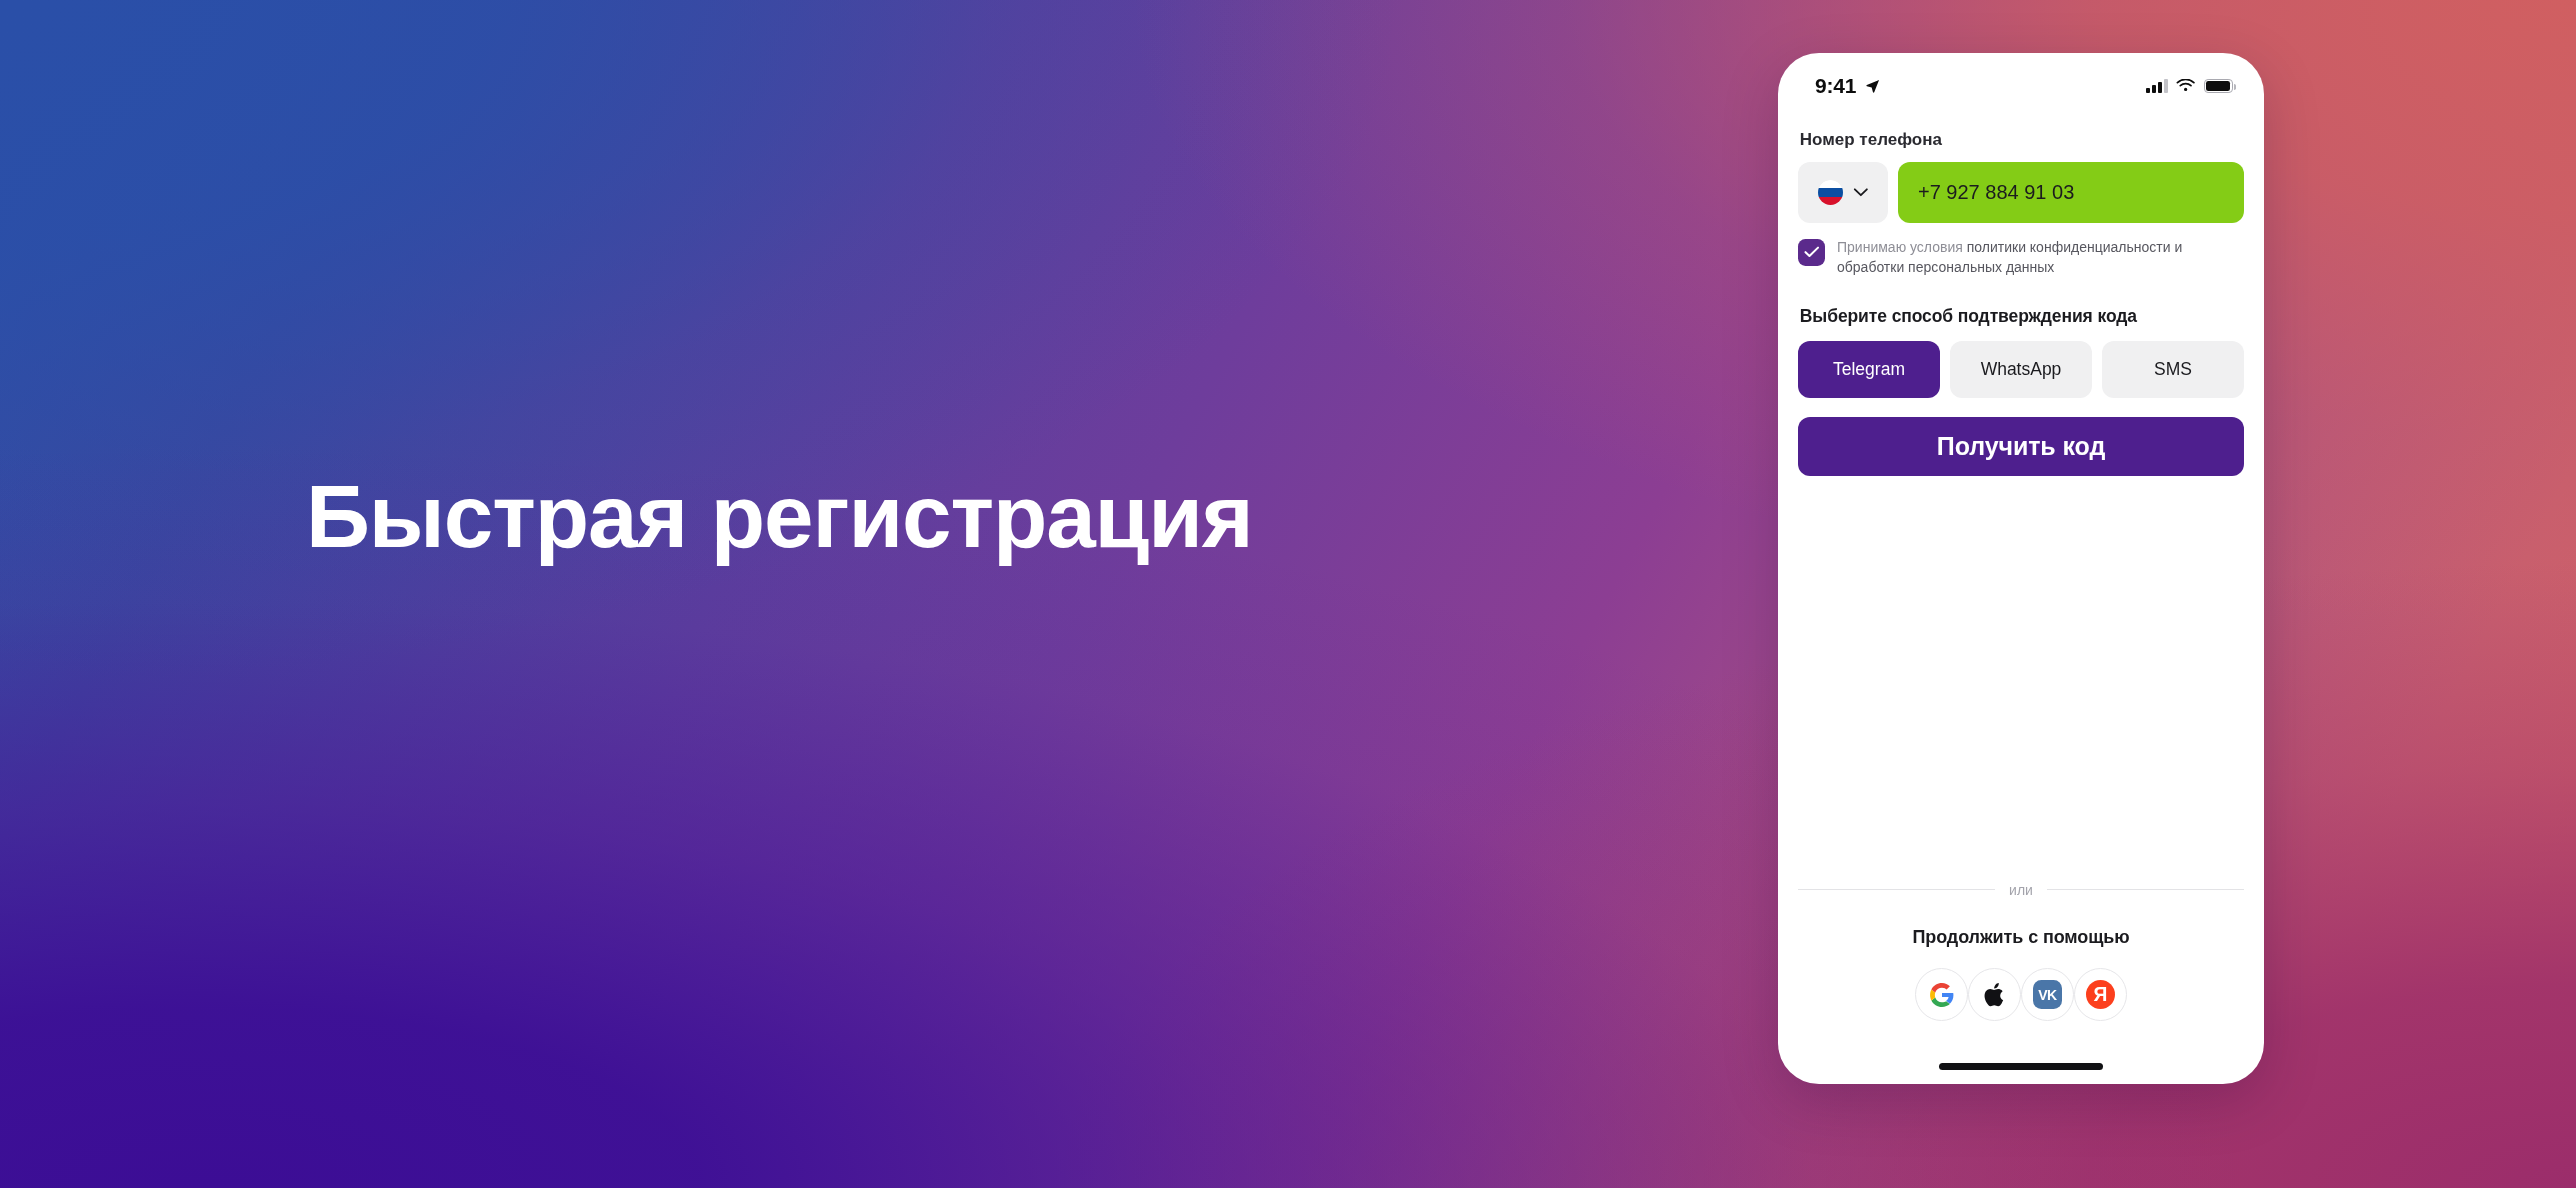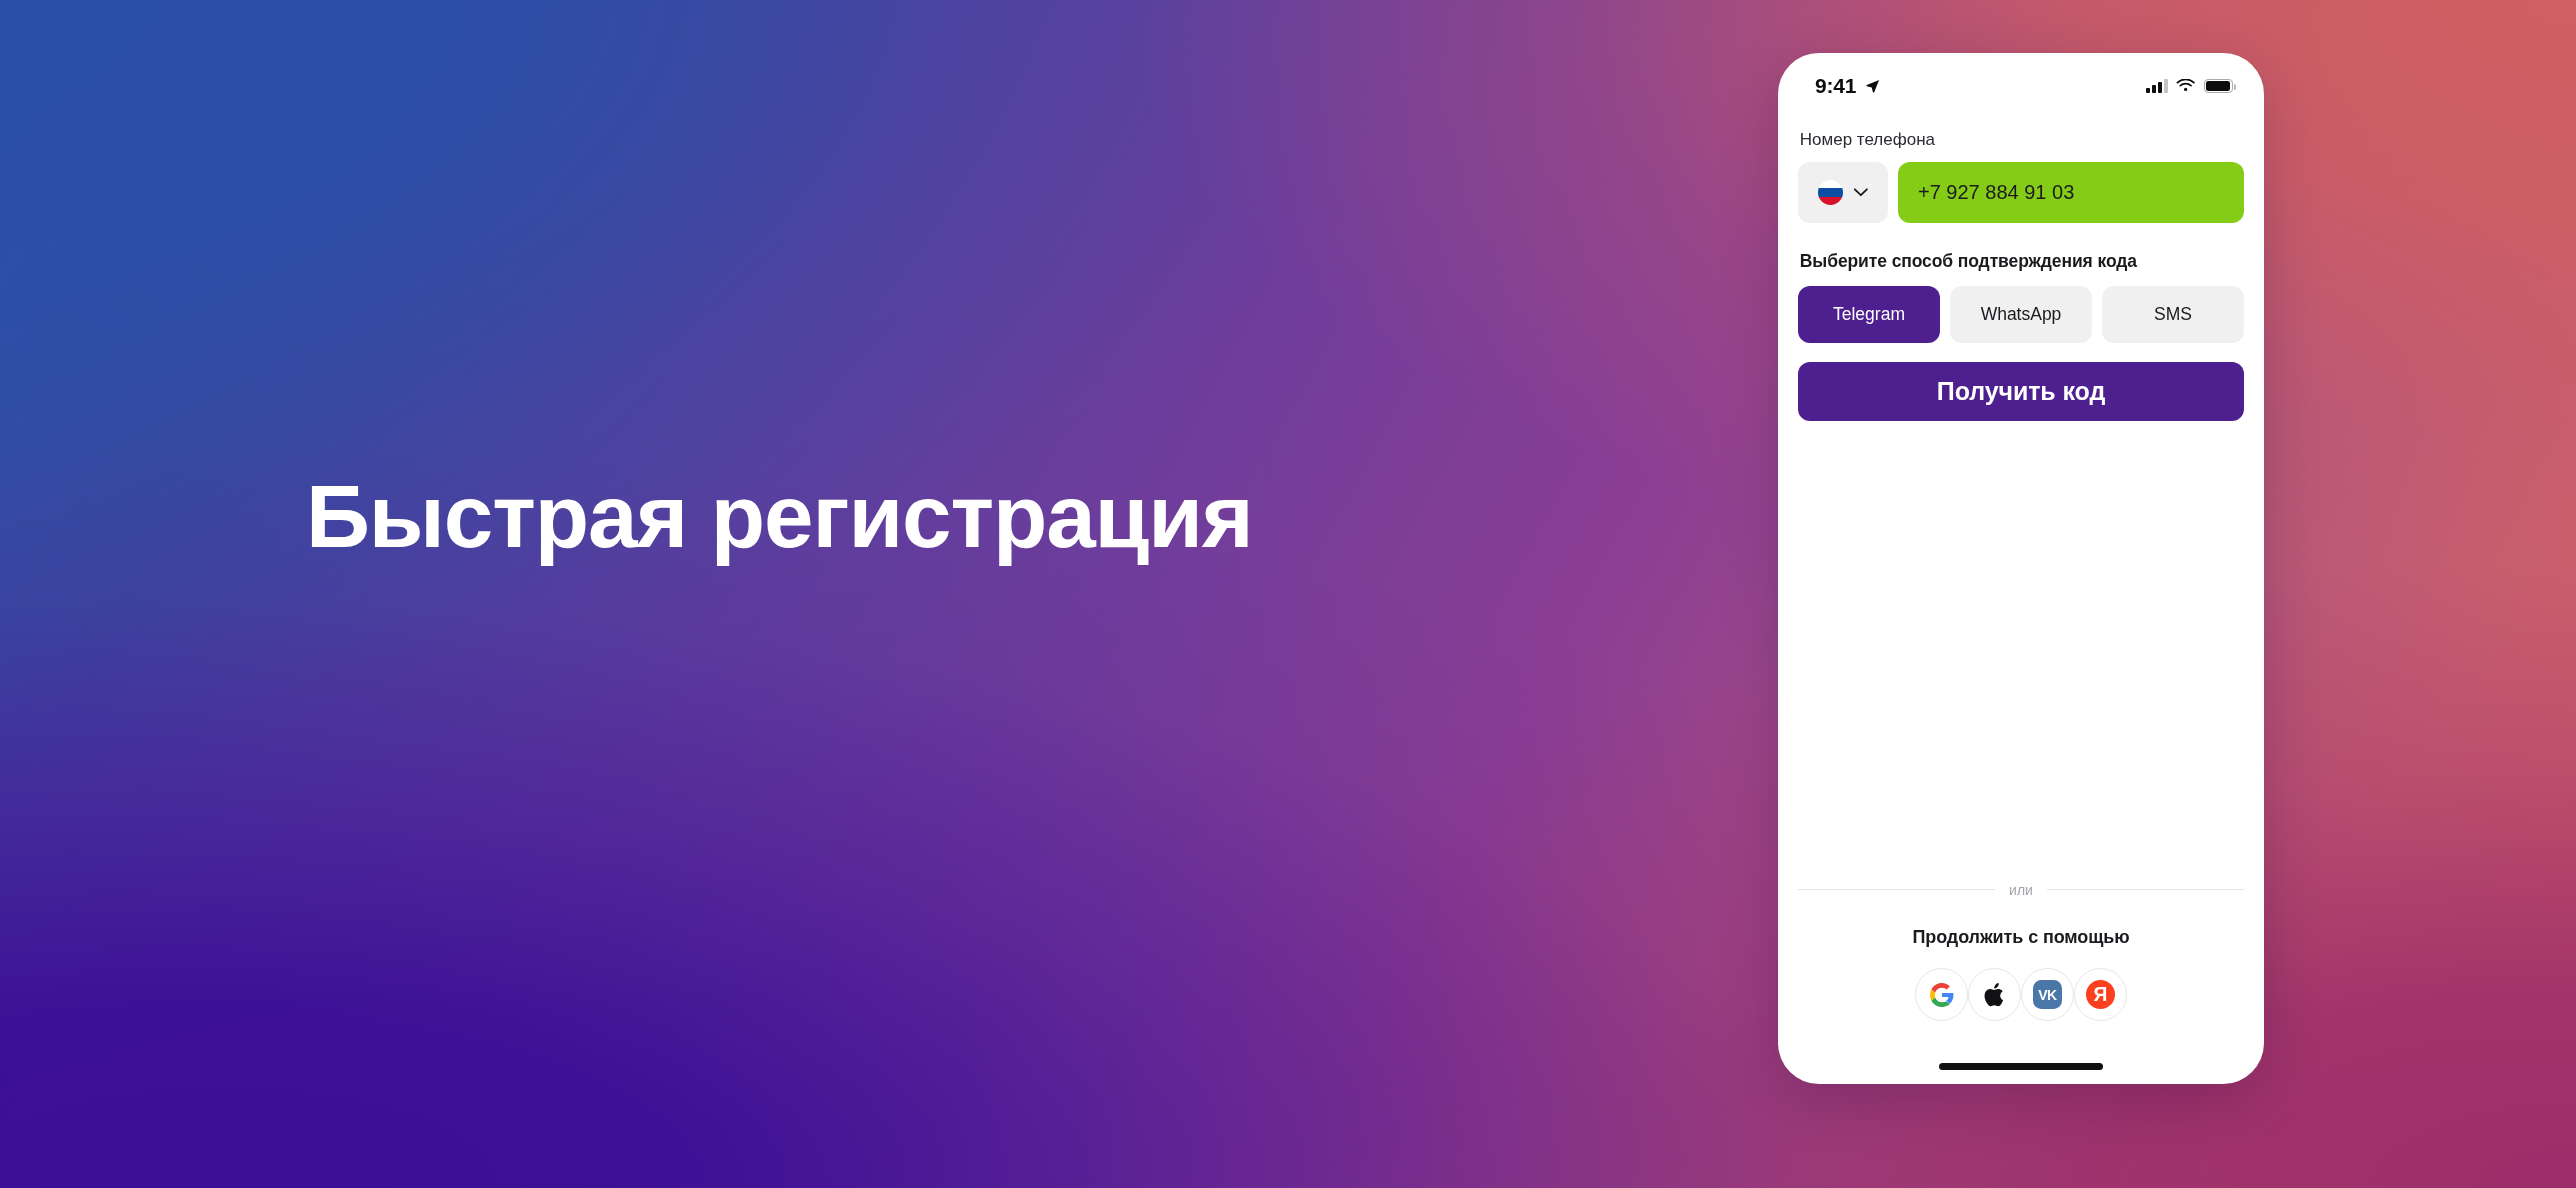--- a/index.html
+++ b/index.html
@@ -128,21 +128,21 @@
     display: flex;
     flex-direction: column;
     padding: 0 20px;
     min-height: 0;
   }
 
   .field-label {
     font-size: 17px;
     color: #2a2a30;
     margin: 20px 0 12px 1.8px;
-    font-weight: 400;
+    font-weight: 700;
   }
 
   .phone-row { display: flex; gap: 10px; }
   .country-select {
     width: 90px;
     height: 61px;
     background: #f0f0f1;
     border-radius: 12px;
     display: flex;
     align-items: center;
@@ -339,20 +339,30 @@
             <b></b>
             <b></b>
           </span>
         <svg width="15.7" height="9.2" viewBox="0 0 18 11">
           <path d="M1.8 1.6 9 8.6l7.2-7" stroke="#1b1b1f" stroke-width="2.2" fill="none" stroke-linecap="round" stroke-linejoin="round"></path>
         </svg>
       </div>
       <input class="phone-input" type="text" value="+7 927 884 91 03" style="">
     </div>
 
+    <div class="consent">
+      <div class="checkbox">
+        <svg width="15.7" height="12" viewBox="0 0 18 14">
+          <path d="M1.6 7.2 6.2 11.7 16.2 1.9" stroke="#ffffff" stroke-width="2.4" fill="none" stroke-linecap="round" stroke-linejoin="round"></path>
+        </svg>
+      </div>
+      <div class="consent-text">
+        <span>Принимаю условия </span><span class="link">политики конфиденциальности и обработки персональных данных</span>
+      </div>
+    </div>
 
     <div class="section-title">Выберите способ подтверждения кода</div>
 
     <div class="segments">
       <div class="segment active">Telegram</div>
       <div class="segment">WhatsApp</div>
       <div class="segment">SMS</div>
     </div>
 
     <button class="cta">Получить код</button>

